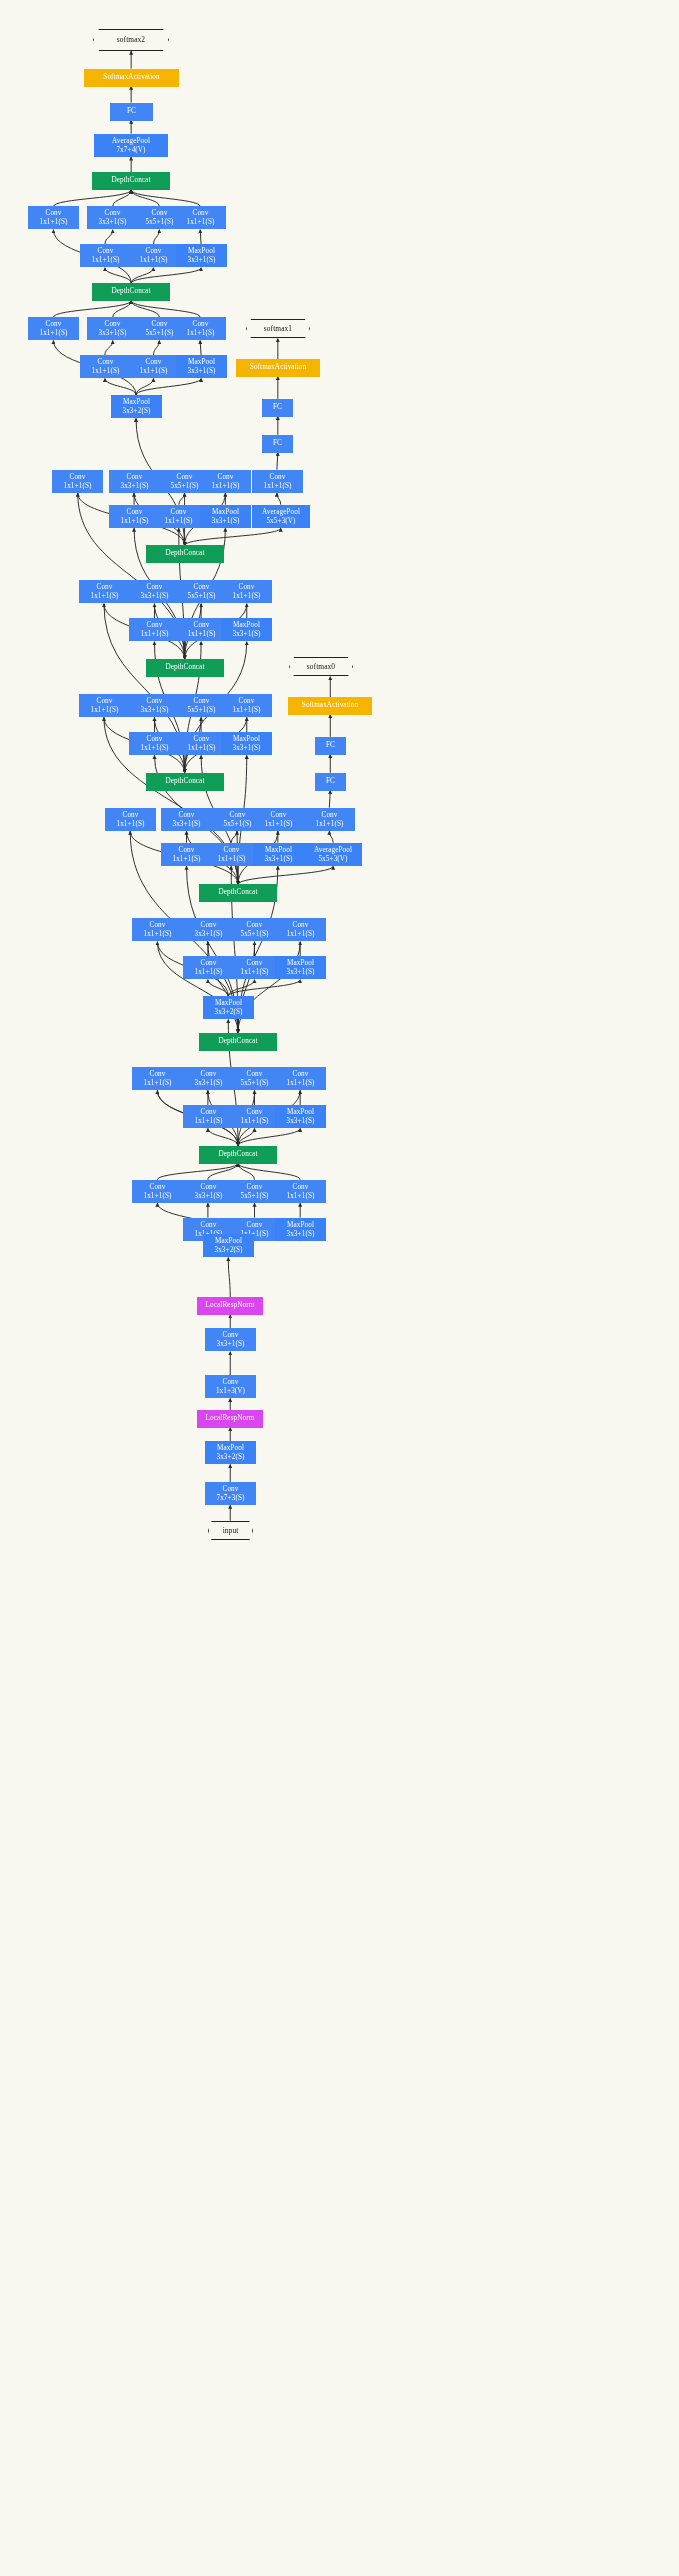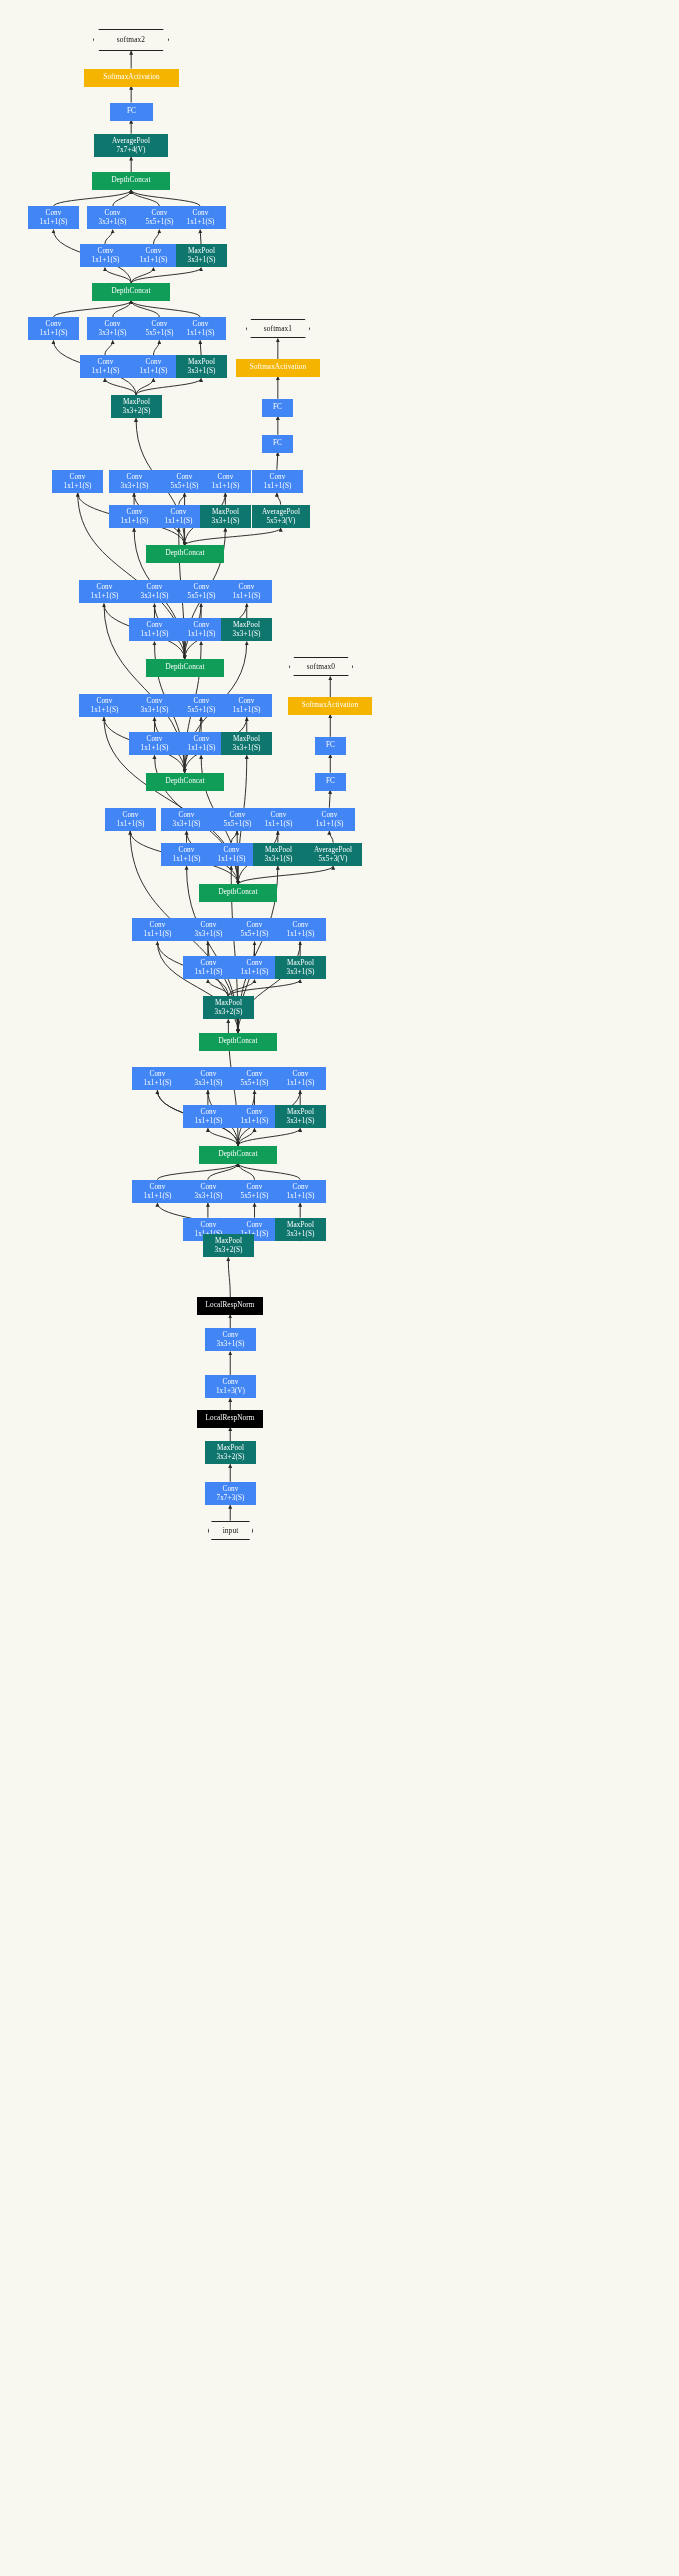--- a/index.html
+++ b/index.html
@@ -32,23 +32,23 @@
     color: #ffffff;
     font-size: 7.2px;
     line-height: 9px;
     text-align: center;
     letter-spacing: 0.1px;
     white-space: nowrap;
     z-index: 5;
   }
   .node .l1, .node .l2 { display: block; }
   .n-conv   { background: #4285f4; }
-  .n-pool   { background: #0f766e; }
+  .n-pool   { background: #3b82f6; }
   .n-concat { background: #0f9d58; }
-  .n-lrn    { background: #000000; }
+  .n-lrn    { background: #d946ef; }
   .n-softmaxact { background: #f4b400; }
   .n-fc     { background: #4285f4; }
   .n-io {
     background: #f8f8f0;
     color: #111111;
     border: 1px solid #222;
     border-radius: 0;
     clip-path: polygon(8% 0%, 92% 0%, 100% 50%, 92% 100%, 8% 100%, 0% 50%);
     font-size: 7.4px;
   }

